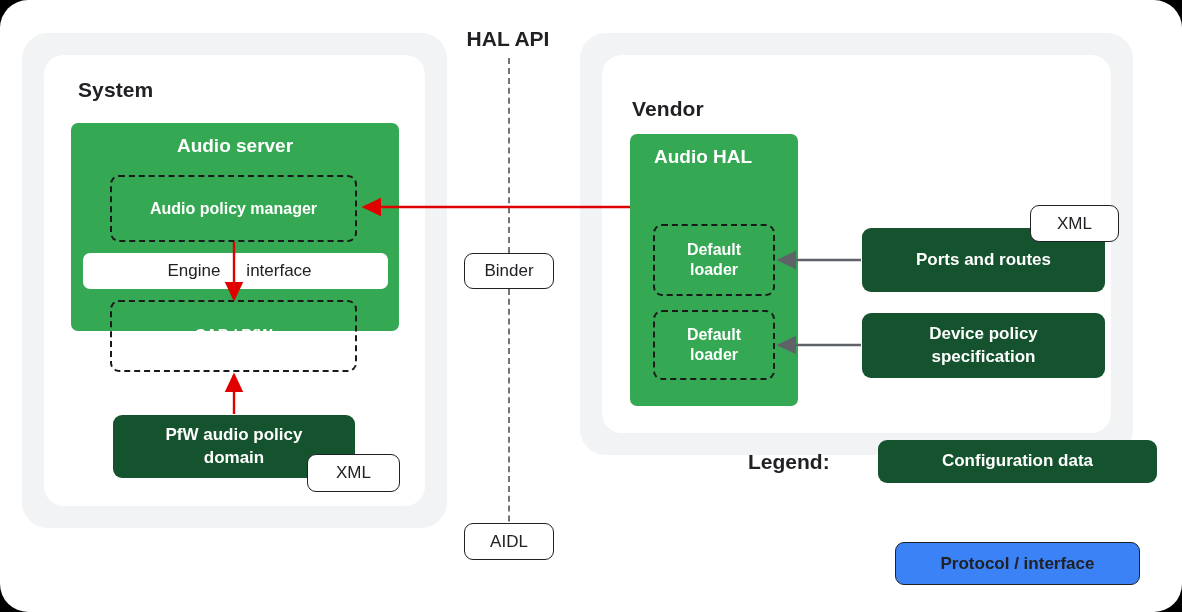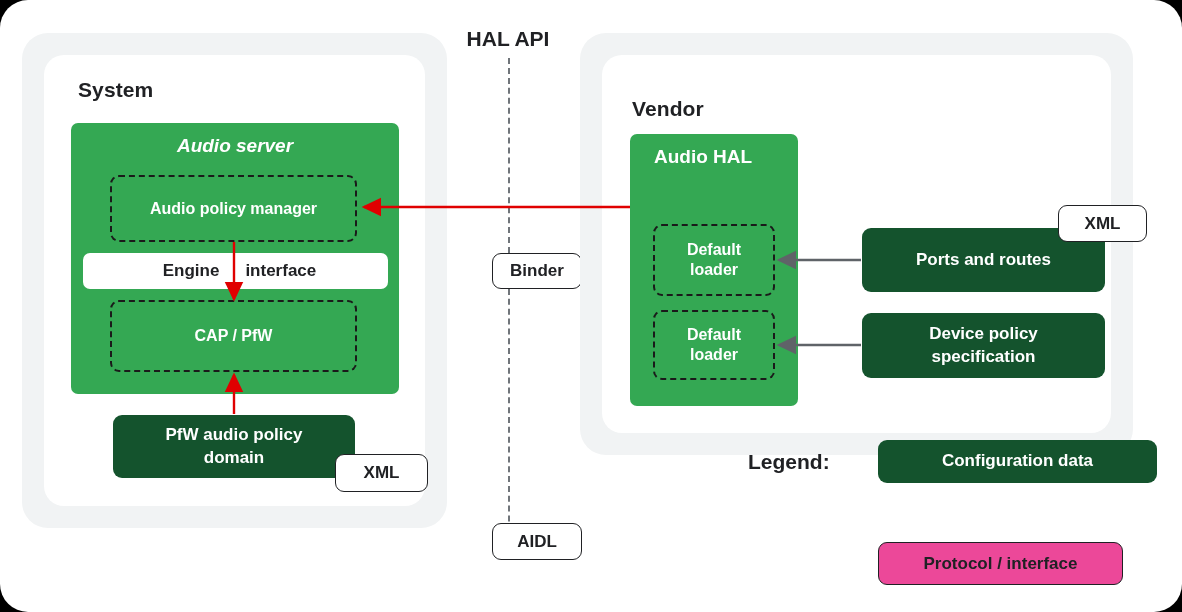--- a/index.html
+++ b/index.html
@@ -74,52 +74,52 @@
     display: flex;
     align-items: center;
     justify-content: center;
     color: #ffffff;
     font-size: 17px;
     font-weight: bold;
     text-align: center;
     line-height: 1.3;
   }
   .proto-box {
-    background: #ec4899;
+    background: #3b82f6;
     border: 1.6px solid #202124;
     border-radius: 9px;
     display: flex;
     align-items: center;
     justify-content: center;
     color: #202124;
     font-size: 17px;
     font-weight: bold;
     text-align: center;
+    margin-left: 17px;
   }
   .proto-pill {
     background: #ffffff;
     border: 1.6px solid #202124;
     border-radius: 9px;
     display: flex;
     align-items: center;
     justify-content: center;
     color: #202124;
     font-size: 17px;
-    font-weight: bold;
-    margin-left: 28px;
+    font-weight: normal;
   }
   .engine-iface {
     background: #ffffff;
     border-radius: 7px;
     display: flex;
     align-items: center;
     justify-content: center;
     color: #202124;
     font-size: 17px;
-    font-weight: bold;
+    font-weight: normal;
     gap: 26px;
     padding-left: 8px;
   }
   .legend-label {
     font-size: 21px;
     font-weight: bold;
     color: #202124;
   }
   .hal-api-label {
     font-size: 21px;
@@ -151,21 +151,21 @@
 </head>
 <body>
 
 <div id="canvas">
   <div class="page-card"></div>
 
   <div class="abs group-outer" style="left:22px; top:33px; width:425px; height:495px;"></div>
   <div class="abs group-inner" style="left:44px; top:55px; width:381px; height:451px;"></div>
   <div class="abs group-title" style="left:78px; top:78px;">System</div>
 
-  <div class="abs sw-box" style="left:71px; top:123px; width:328px; height:271px;font-style:italic;">
+  <div class="abs sw-box" style="left:71px; top:123px; width:328px; height:208px;">
     <div class="sw-box-title" style="top:12px;">Audio server</div>
   </div>
 
   <div class="abs dashed-box" style="left:110px; top:175px; width:247px; height:67px;">Audio policy manager</div>
 
   <div class="abs engine-iface" style="left:83px; top:253px; width:305px; height:36px;">
     <span>Engine</span>
     <span>interface</span>
   </div>
 

